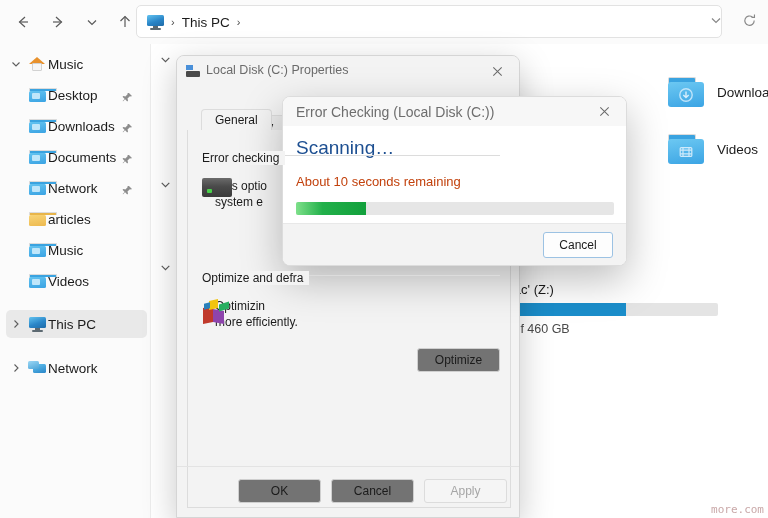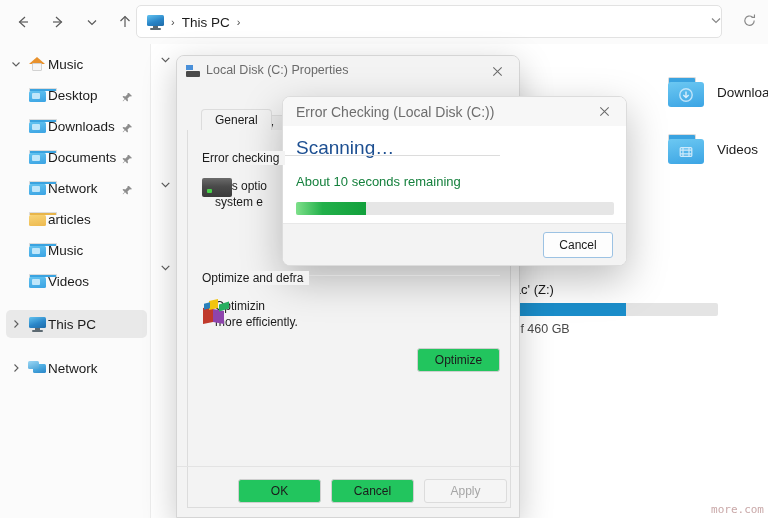--- a/index.html
+++ b/index.html
@@ -117,38 +117,38 @@
   .driveico .lg{position:absolute;left:5px;top:11px;width:5px;height:4px;border-radius:1px;background:#4ad24a;}
 
   .defragico{position:relative;width:30px;height:26px;flex:none;margin-top:1px;}
   .defragico i{position:absolute;display:block;}
   .d1{left:1px;top:9px;width:10px;height:16px;background:#c0392b;transform:skewY(-10deg);}
   .d2{left:11px;top:12px;width:11px;height:13px;background:#8e44ad;transform:skewY(10deg);}
   .d3{left:7px;top:2px;width:9px;height:9px;background:#f1c40f;transform:skewY(-12deg);}
   .d4{left:17px;top:5px;width:10px;height:7px;background:#27ae60;transform:skewY(-18deg);}
   .d5{left:2px;top:5px;width:6px;height:6px;background:#2980b9;transform:skewY(-12deg);}
 
-  .btn{height:24px;padding:0 10px;min-width:83px;display:inline-flex;align-items:center;justify-content:center;font-size:12px;color:#1b1b1b;background:#22c55e;border:1px solid #cfcfcf;border-radius:3px;box-sizing:border-box;}
+  .btn{height:24px;padding:0 10px;min-width:83px;display:inline-flex;align-items:center;justify-content:center;font-size:12px;color:#1b1b1b;background:#737373;border:1px solid #cfcfcf;border-radius:3px;box-sizing:border-box;}
   .btn.disabled{color:#a6a6a6;background:#f5f5f5;border-color:#dcdcdc;}
 
   .footbtns{position:absolute;left:0;bottom:14px;width:344px;display:flex;justify-content:flex-end;gap:10px;padding-right:14px;box-sizing:border-box;}
   .footsep{position:absolute;left:0;bottom:50px;width:344px;height:1px;background:#e3e3e3;}
 
   
   #errdlg{
     position:absolute;left:282px;top:96px;width:345px;height:170px;
     background:#ffffff;border:1px solid #dcdcdc;border-radius:8px;
     box-shadow:0 14px 40px rgba(0,0,0,.26);box-sizing:border-box;overflow:hidden;
   }
   #errdlg .et{position:absolute;left:0;top:0;width:100%;height:29px;background:#f7f7f7;}
   #errdlg .et .tx{position:absolute;left:13px;top:7px;font-size:14px;color:#6d6d6d;}
   #errdlg .et .cl{position:absolute;right:0;top:0;width:44px;height:29px;display:flex;align-items:center;justify-content:center;color:#6a6a6a;}
   #errdlg .ebody{position:absolute;left:0;top:29px;width:100%;height:112px;background:#fff;}
   .scanning{position:absolute;left:13px;top:11px;font-size:19px;color:#1d4f91;}
-  .remain{position:absolute;left:13px;top:48px;font-size:13px;color:#15803d;}
+  .remain{position:absolute;left:13px;top:48px;font-size:13px;color:#c2410c;}
   .pbar{position:absolute;left:13px;top:76px;width:318px;height:13px;background:#e6e6e6;border-radius:2px;overflow:hidden;}
   .pfill{height:13px;background:linear-gradient(90deg,#7ee08a 0%,#22b04a 38%,#12a03c 100%);}
   #errdlg .efoot{position:absolute;left:0;bottom:0;width:100%;height:41px;background:#f3f3f3;border-top:1px solid #e8e8e8;}
   #errdlg .efoot .btn{position:absolute;right:13px;top:8px;min-width:70px;height:26px;border-color:#9cc2e3;background:#fdfdfd;}
 
   .wm{position:absolute;right:4px;bottom:2px;font-size:11px;color:#c9a8a8;font-family:"DejaVu Sans Mono",monospace;}
 </style>
 </head>
 <body>
 

